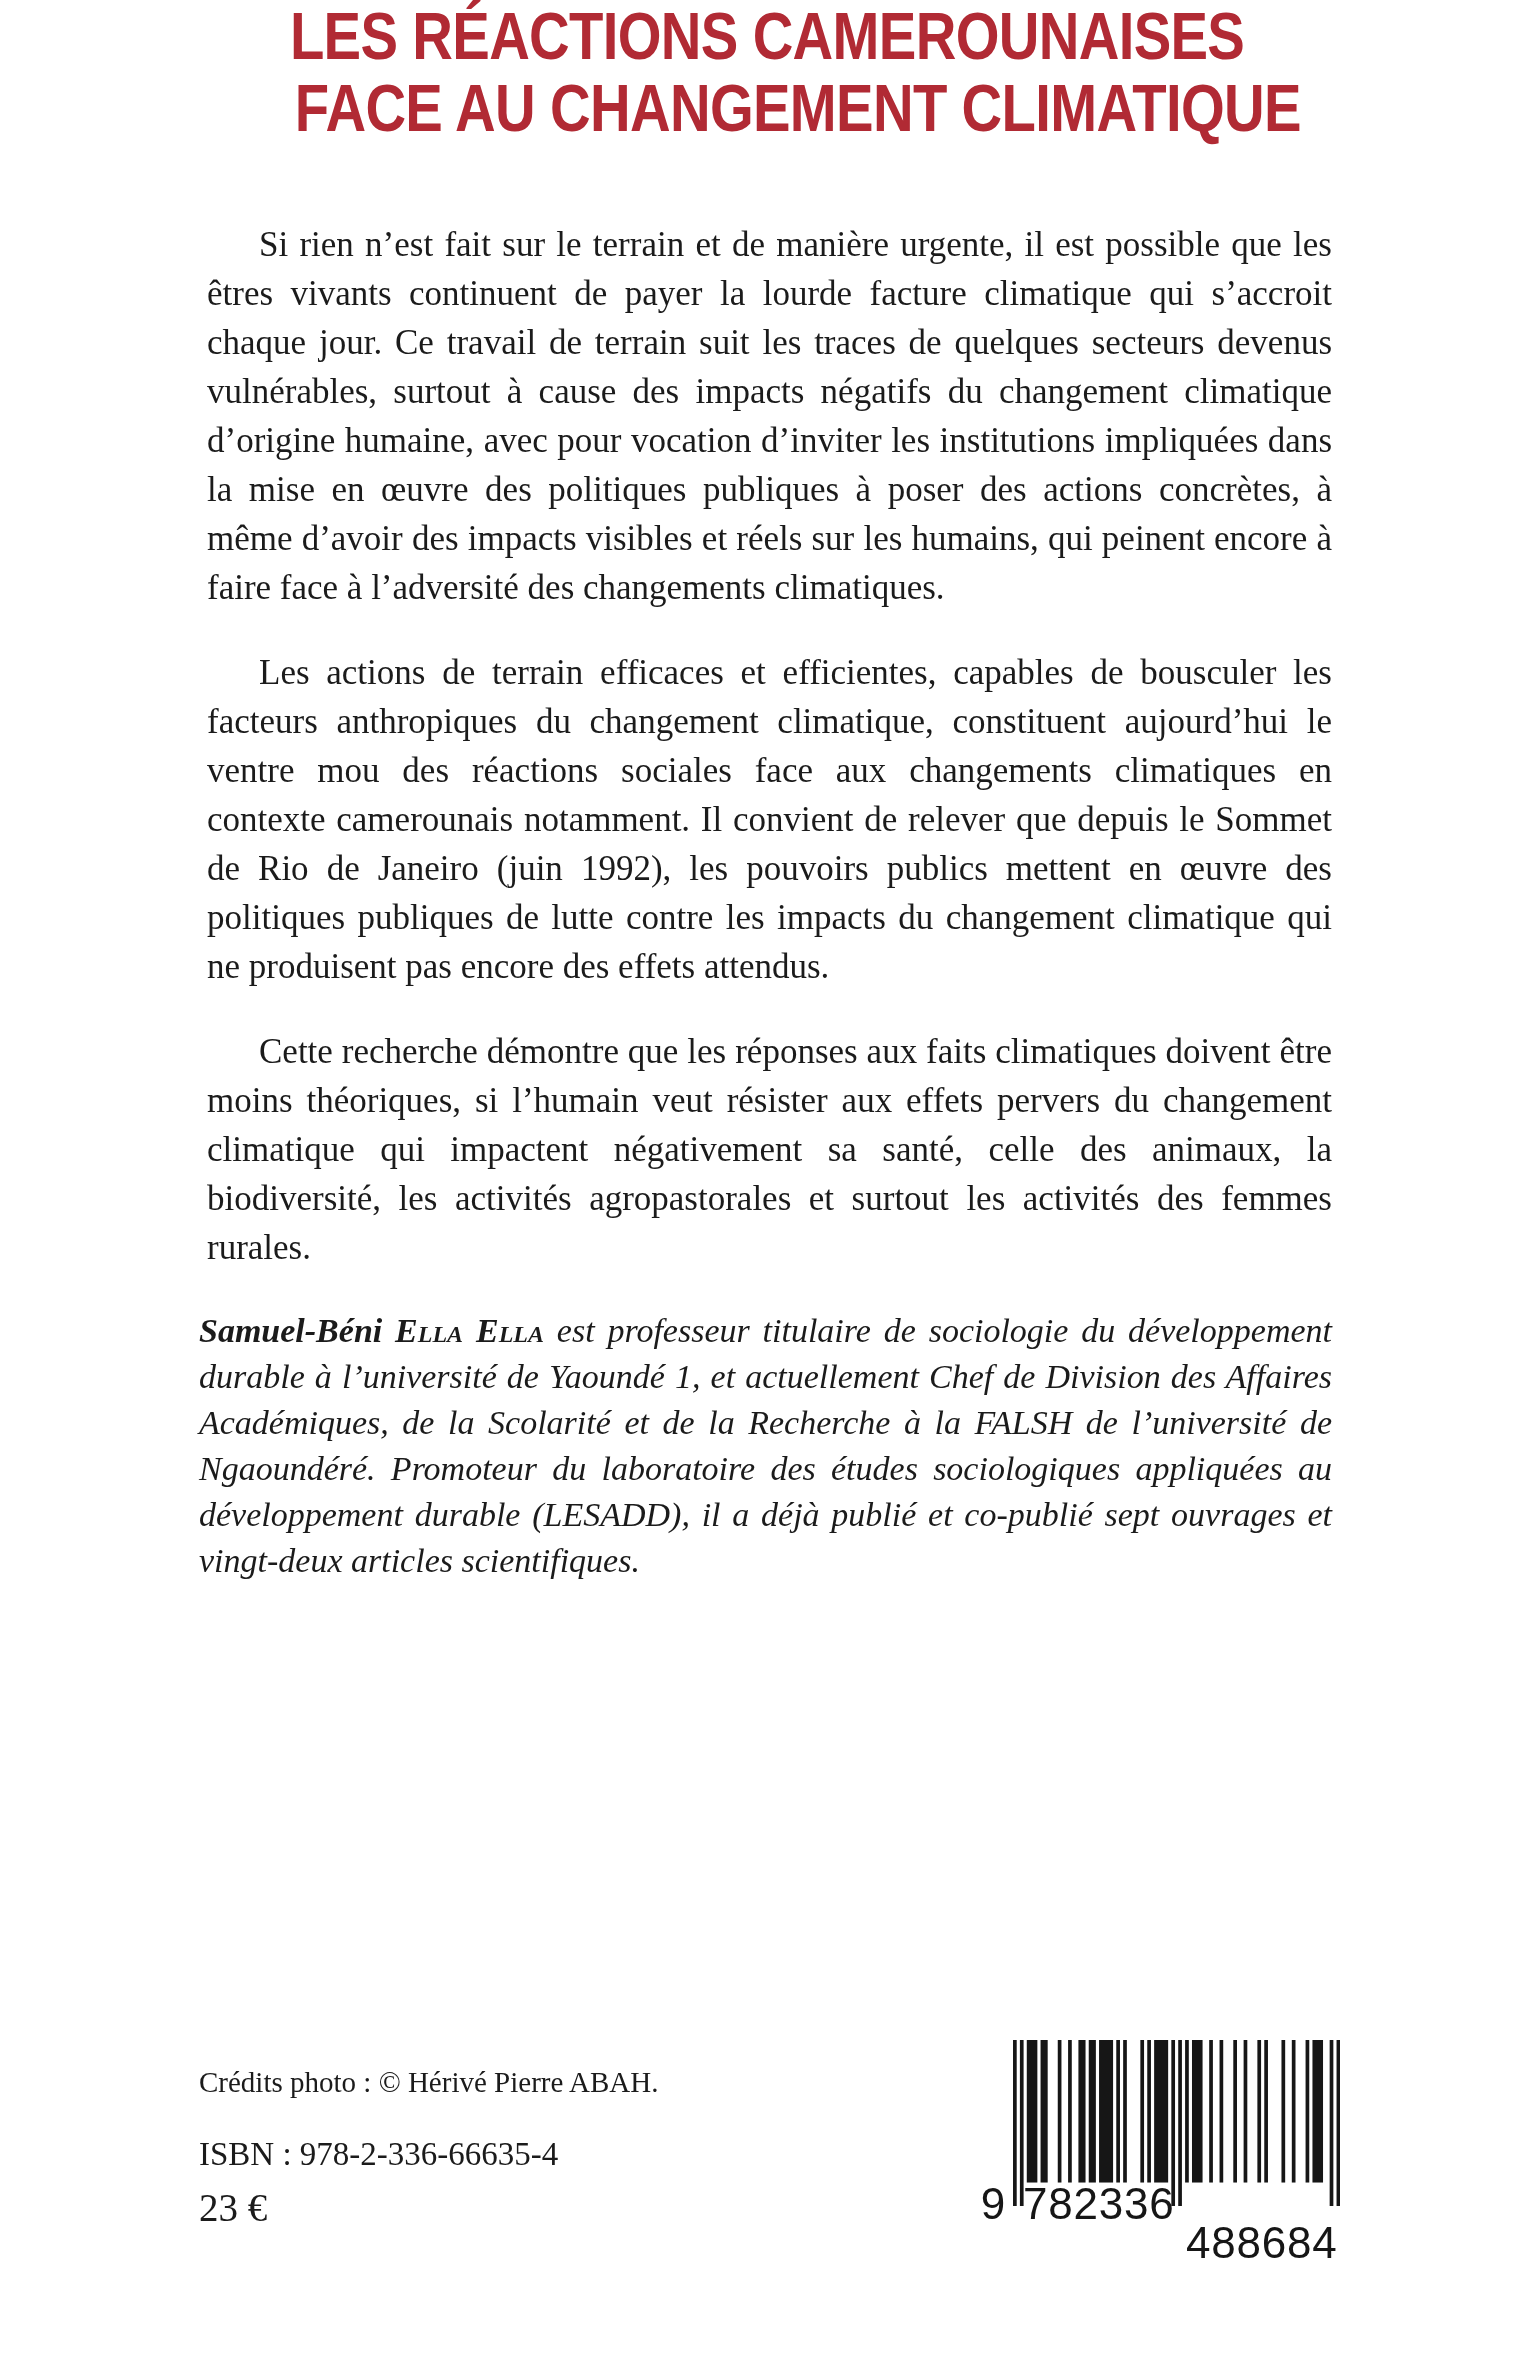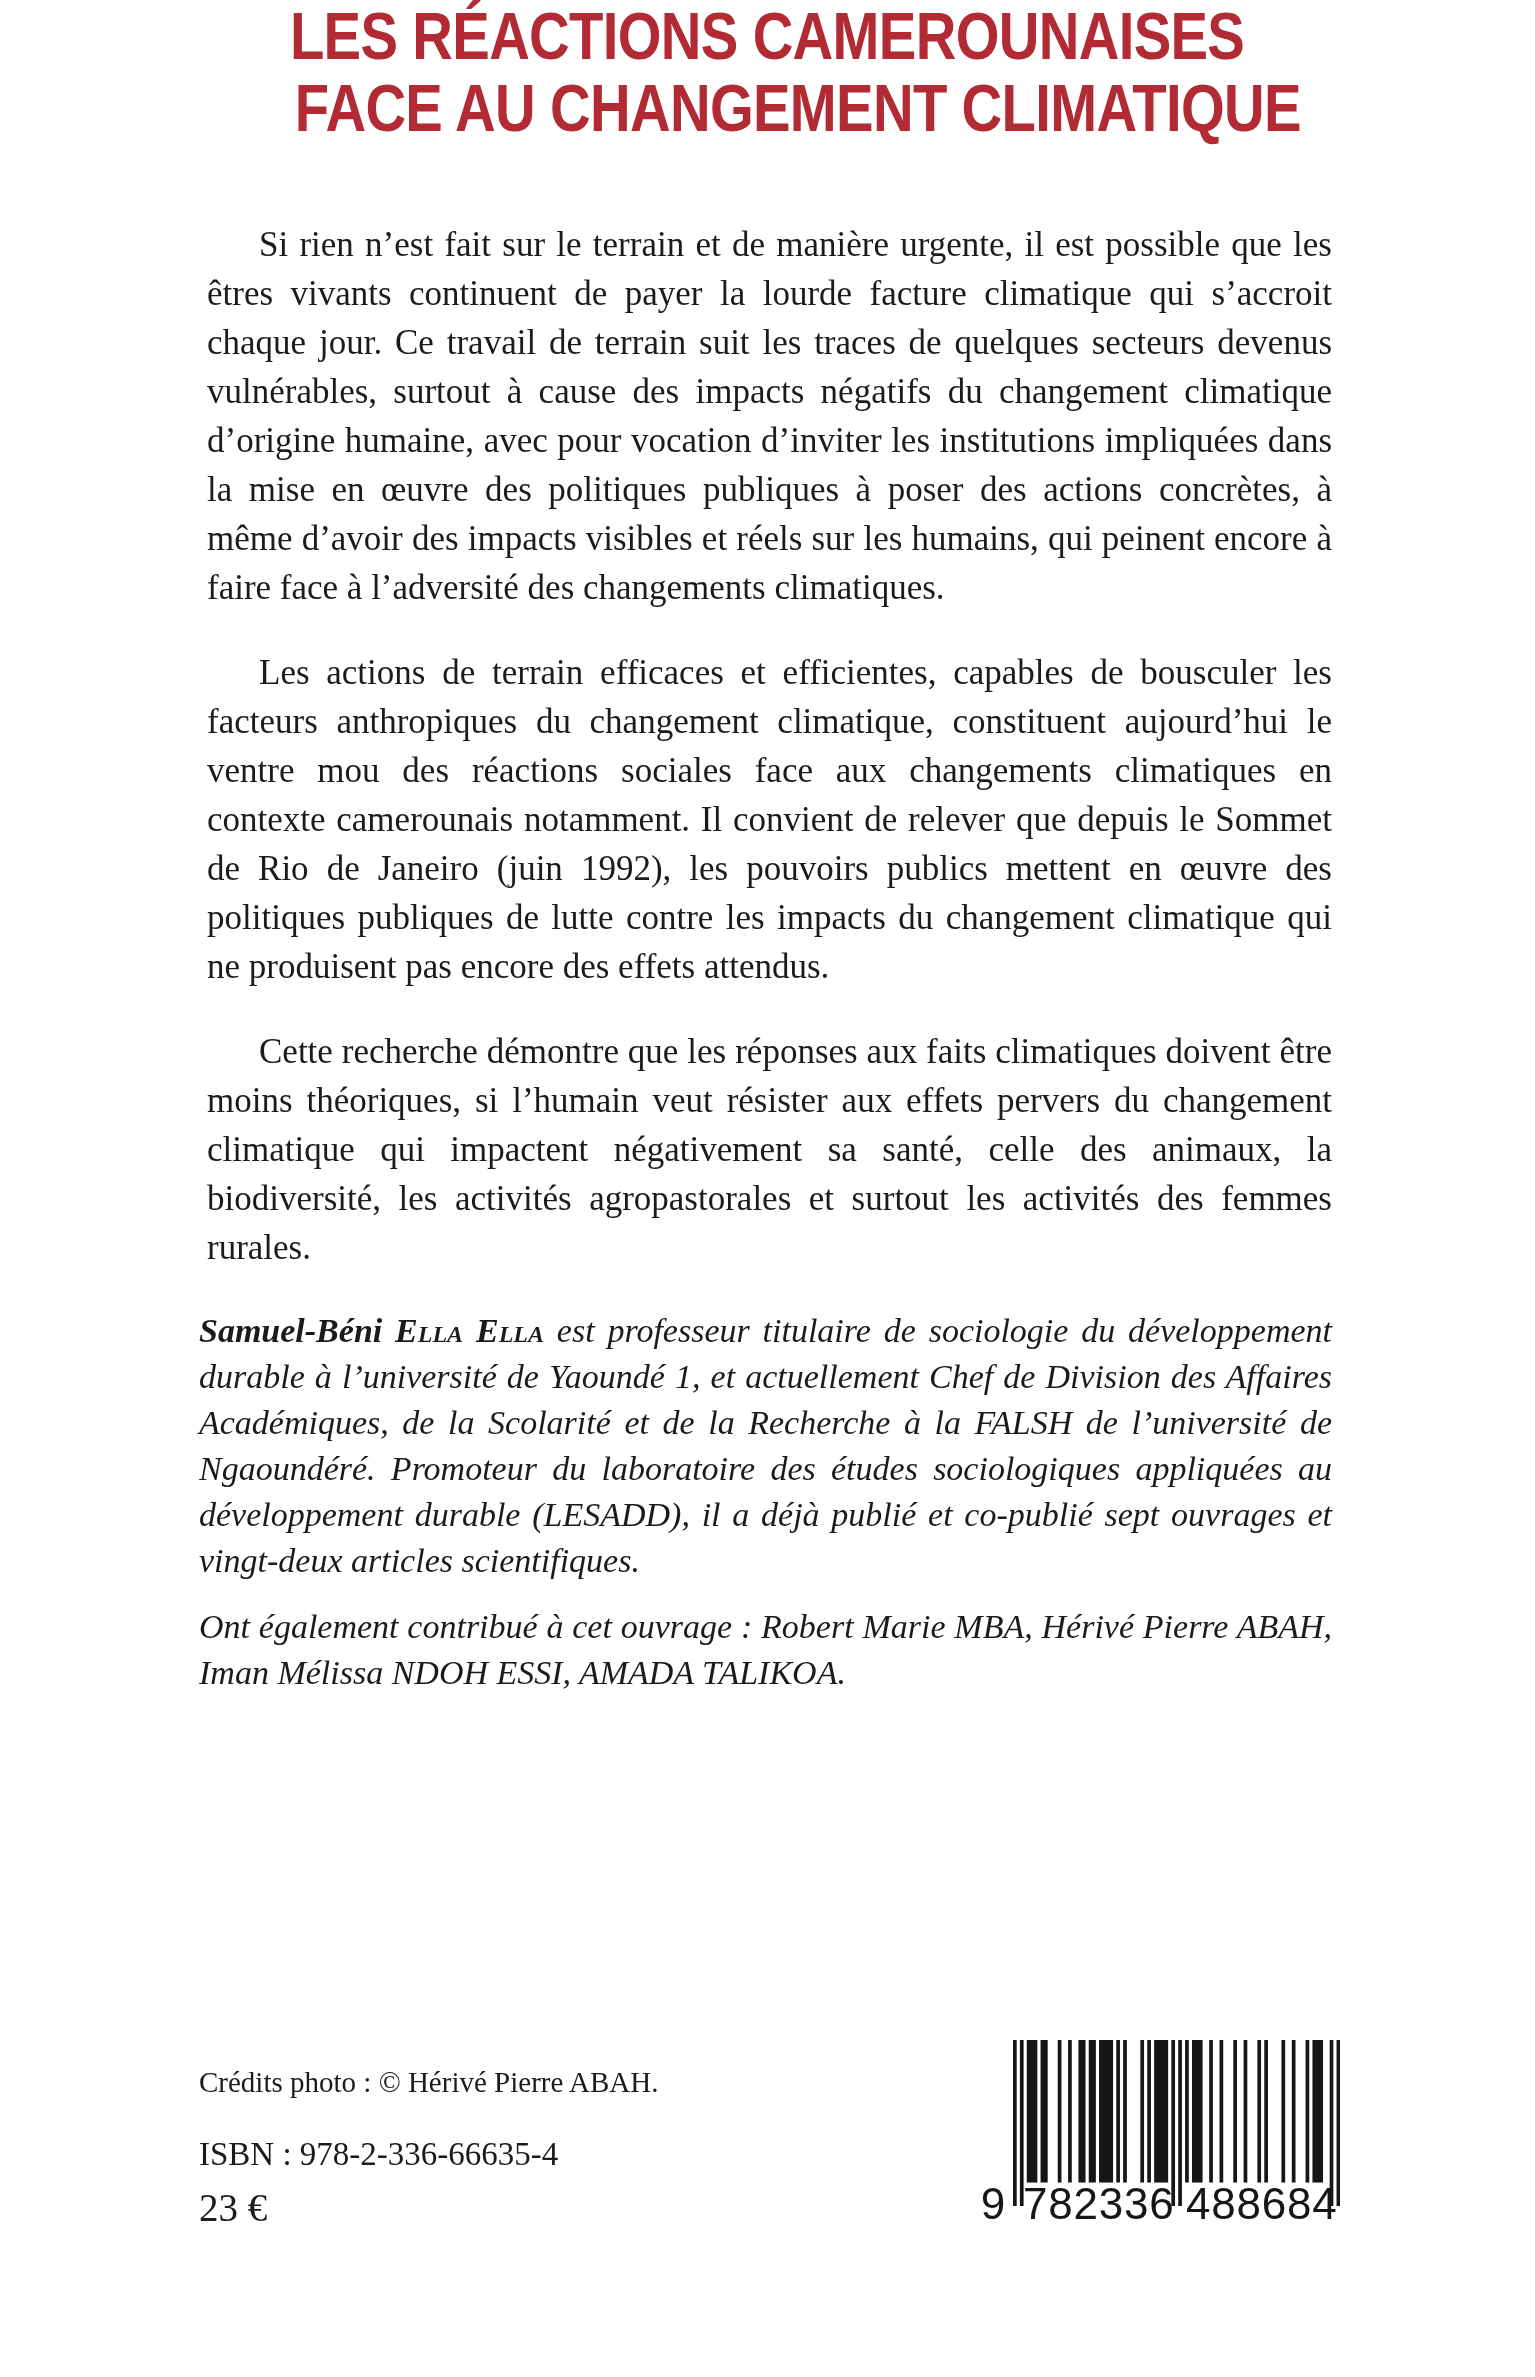--- a/index.html
+++ b/index.html
@@ -113,21 +113,21 @@
     position: absolute;
     font-family: "Liberation Sans", sans-serif;
     font-size: 44px;
     line-height: 40px;
     top: 144px;
     color: #161616;
     letter-spacing: 0.8px;
   }
   .bc-first { left: -39px; width: 32px; text-align: right; }
   .bc-left  { left: 10px;  width: 146px; text-align: center; }
-  .bc-right { left: 173px; width: 146px; text-align: center; }
+  .bc-right { left: 173px; width: 146px; text-align: center; margin-top: 39px; }
 </style>
 </head>
 <body>
 
 <div class="content">
 
   <div class="title-block">
     <div class="title-line">
       <span>LES RÉACTIONS CAMEROUNAISES</span>
     </div>
@@ -139,23 +139,20 @@
   <div class="synopsis">
     <p>Si rien n’est fait sur le terrain et de manière urgente, il est possible que les êtres vivants continuent de payer la lourde facture climatique qui s’accroit chaque jour. Ce travail de terrain suit les traces de quelques secteurs devenus vulnérables, surtout à cause des impacts négatifs du changement climatique d’origine humaine, avec pour vocation d’inviter les institutions impliquées dans la mise en œuvre des politiques publiques à poser des actions concrètes, à même d’avoir des impacts visibles et réels sur les humains, qui peinent encore à faire face à l’adversité des changements climatiques.</p>
     <p>Les actions de terrain efficaces et efficientes, capables de bousculer les facteurs anthropiques du changement climatique, constituent aujourd’hui le ventre mou des réactions sociales face aux changements climatiques en contexte camerounais notamment. Il convient de relever que depuis le Sommet de Rio de Janeiro (juin 1992), les pouvoirs publics mettent en œuvre des politiques publiques de lutte contre les impacts du changement climatique qui ne produisent pas encore des effets attendus.</p>
     <p>Cette recherche démontre que les réponses aux faits climatiques doivent être moins théoriques, si l’humain veut résister aux effets pervers du changement climatique qui impactent négativement sa santé, celle des animaux, la biodiversité, les activités agropastorales et surtout les activités des femmes rurales.</p>
   </div>
 
   <div class="bio">
     <p><span class="bio-name">Samuel-Béni </span><span class="bio-caps">Ella Ella</span><span> est professeur titulaire de sociologie du développement durable à l’université de Yaoundé 1, et actuellement Chef de Division des Affaires Académiques, de la Scolarité et de la Recherche à la FALSH de l’université de Ngaoundéré. Promoteur du laboratoire des études sociologiques appliquées au développement durable (LESADD), il a déjà publié et co-publié sept ouvrages et vingt-deux articles scientifiques.</span></p>
   </div>
 
-  <div class="contributors">
-    <p>Ont également contribué à cet ouvrage : Robert Marie MBA, Hérivé Pierre ABAH, Iman Mélissa NDOH ESSI, AMADA TALIKOA.</p>
-  </div>
 
 </div>
 
 <div class="photo-credit">Crédits photo : © Hérivé Pierre ABAH.</div>
 <div class="isbn">ISBN : 978-2-336-66635-4</div>
 <div class="price">23 €</div>
 
 <div class="barcode">
   <div id="barcode-bars">
       <svg width="327" height="166" viewBox="0 0 390 198" xmlns="http://www.w3.org/2000/svg">

